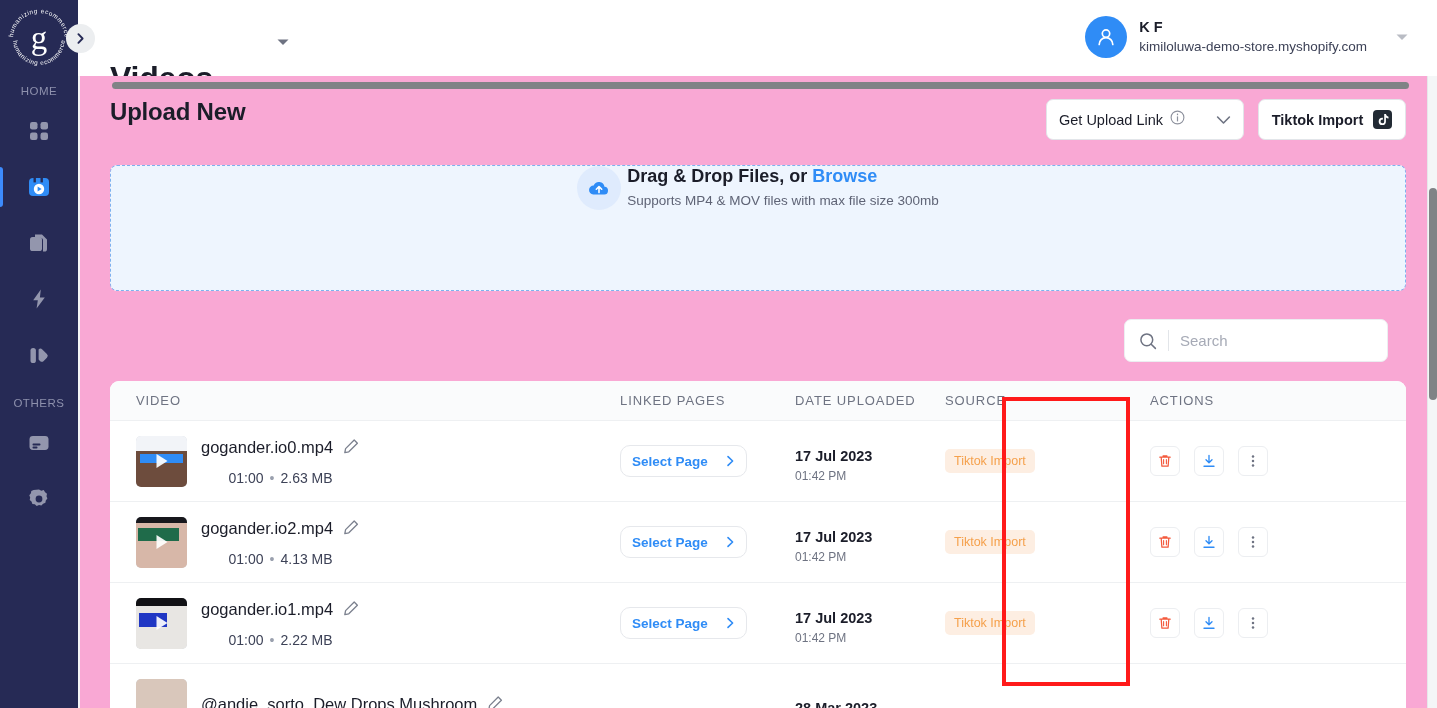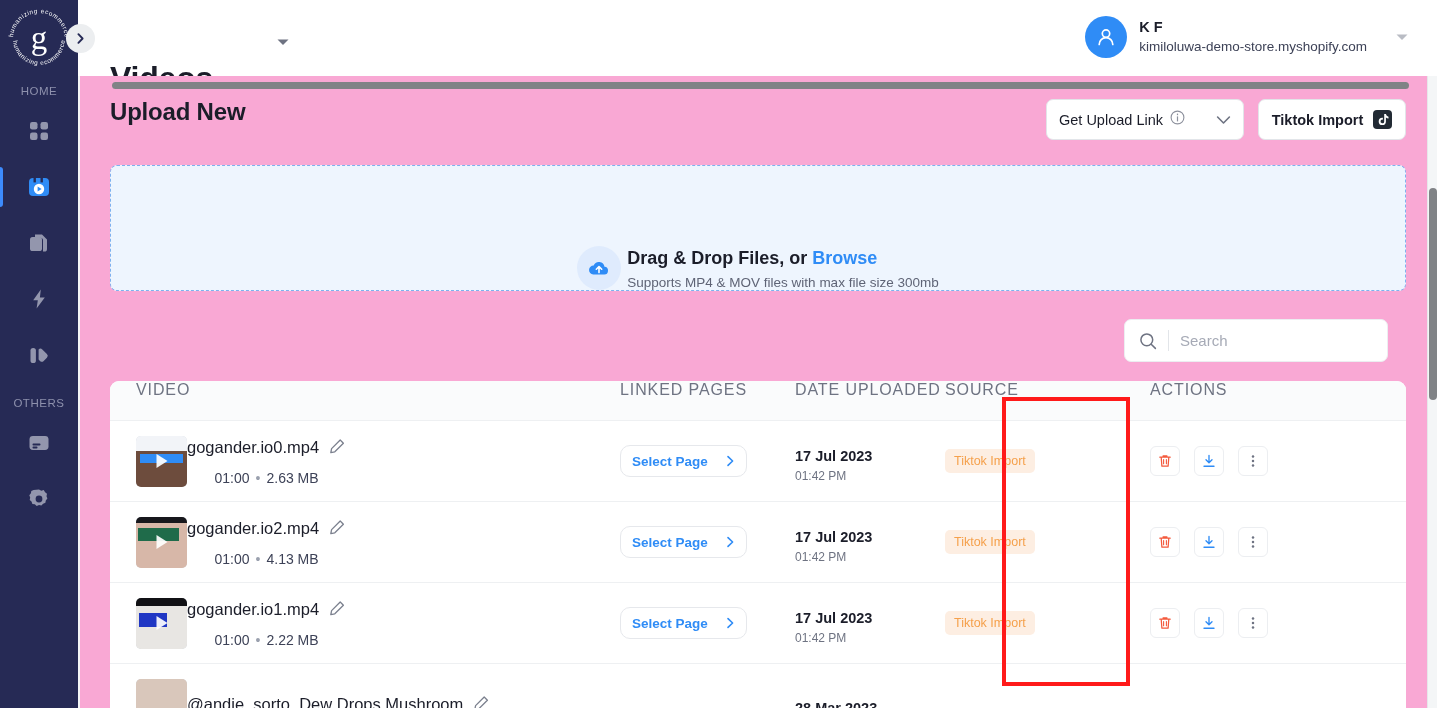--- a/index.html
+++ b/index.html
@@ -122,21 +122,21 @@
   .tt-badge {
     width: 19px; height: 19px; border-radius: 4px; background: #222a34;
     display: flex; align-items: center; justify-content: center;
   }
 
   
   .dropzone {
     position: absolute; left: 30px; top: 89px;
     width: 1296px; height: 126px;
     background: #eef5fe; border: 1.5px dashed #7fb1ef; border-radius: 7px;
-    display: flex; align-items: flex-end; justify-content: center; gap: 6px;
+    display: flex; align-items: flex-start; justify-content: center; gap: 6px;
     cursor: pointer;
   }
   .dz-icon {
     width: 44px; height: 44px; border-radius: 50%; background: #dfebfd;
     display: flex; align-items: center; justify-content: center;
   }
   .dz-main { font-size: 18px; font-weight: 700; color: #1b1d29; }
   .dz-main .browse { color: #2f8cf6; }
   .dz-sub { font-size: 13.5px; color: #5f6476; margin-top: 6px; }
 
@@ -156,44 +156,44 @@
   .searchbox input::placeholder { color: #a6aab6; }
 
   
   .table-card {
     position: absolute; left: 30px; top: 305px;
     width: 1296px; height: 340px;
     background: #ffffff; border-radius: 9px;
     overflow: hidden;
   }
   .t-head {
-    display: flex; align-items: flex-start; height: 40px;
+    display: flex; align-items: center; height: 40px;
     background: #fafbfc; border-bottom: 1px solid #eef0f2;
-    font-size: 16px; letter-spacing: .9px; color: #6e7382; font-weight: 400;
+    font-size: 13px; letter-spacing: .9px; color: #6e7382; font-weight: 400;
   }
   .t-row {
     display: flex; align-items: center; height: 81px;
     border-bottom: 1px solid #eef0f2;
   }
   .c1 { width: 510px; padding-left: 26px; display: flex; align-items: center; }
   .c2 { width: 175px; }
   .c3 { width: 150px; }
   .c4 { width: 205px; }
   .c5 { width: 210px; }
 
   .thumb {
     width: 51px; height: 51px; border-radius: 5px; overflow: hidden;
     position: relative; flex: none; background: #cfd4dc;
   }
   .thumb .play {
     position: absolute; left: 50%; top: 50%; transform: translate(-50%,-50%);
     width: 0; height: 0; border-left: 11px solid rgba(255,255,255,.92);
     border-top: 7px solid transparent; border-bottom: 7px solid transparent;
   }
-  .vmeta { margin-left: 0; }
+  .vmeta { margin-left: 14px; }
   .vname-row { display: flex; align-items: center; gap: 10px; }
   .vname { font-size: 16.5px; color: #1b1d29; font-weight: 400; }
   .vsub { font-size: 14px; color: #3d4257; margin-top: 12px; text-align: center; }
   .vsub .dot { color: #9aa0ae; margin: 0 6px; }
   .edit-ic { cursor: pointer; }
 
   .select-page {
     display: inline-flex; align-items: center; gap: 18px;
     height: 32px; padding: 0 11px;
     border: 1px solid #e6e8ec; border-radius: 10px; background: #fff;

